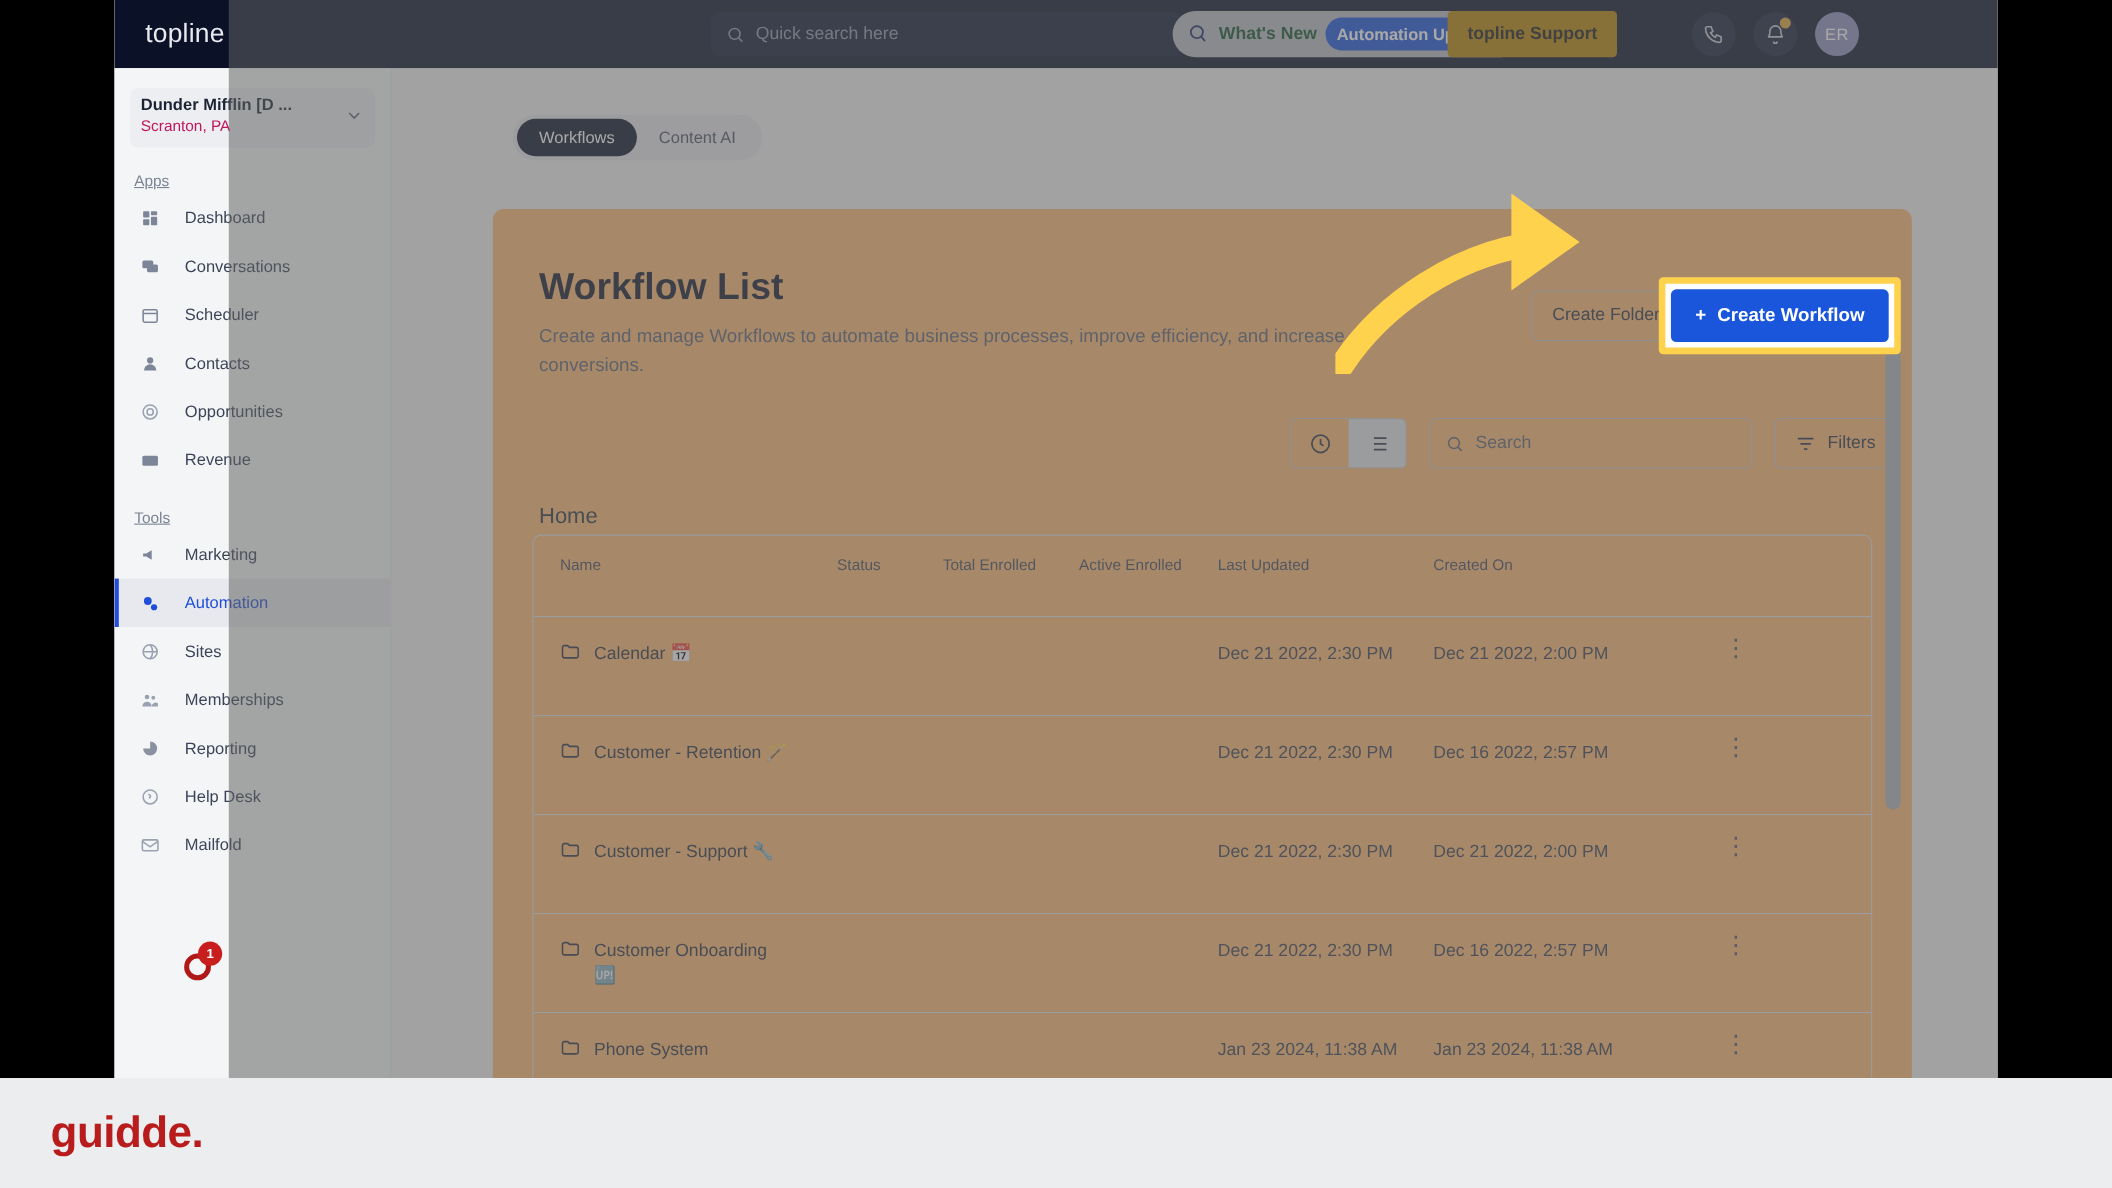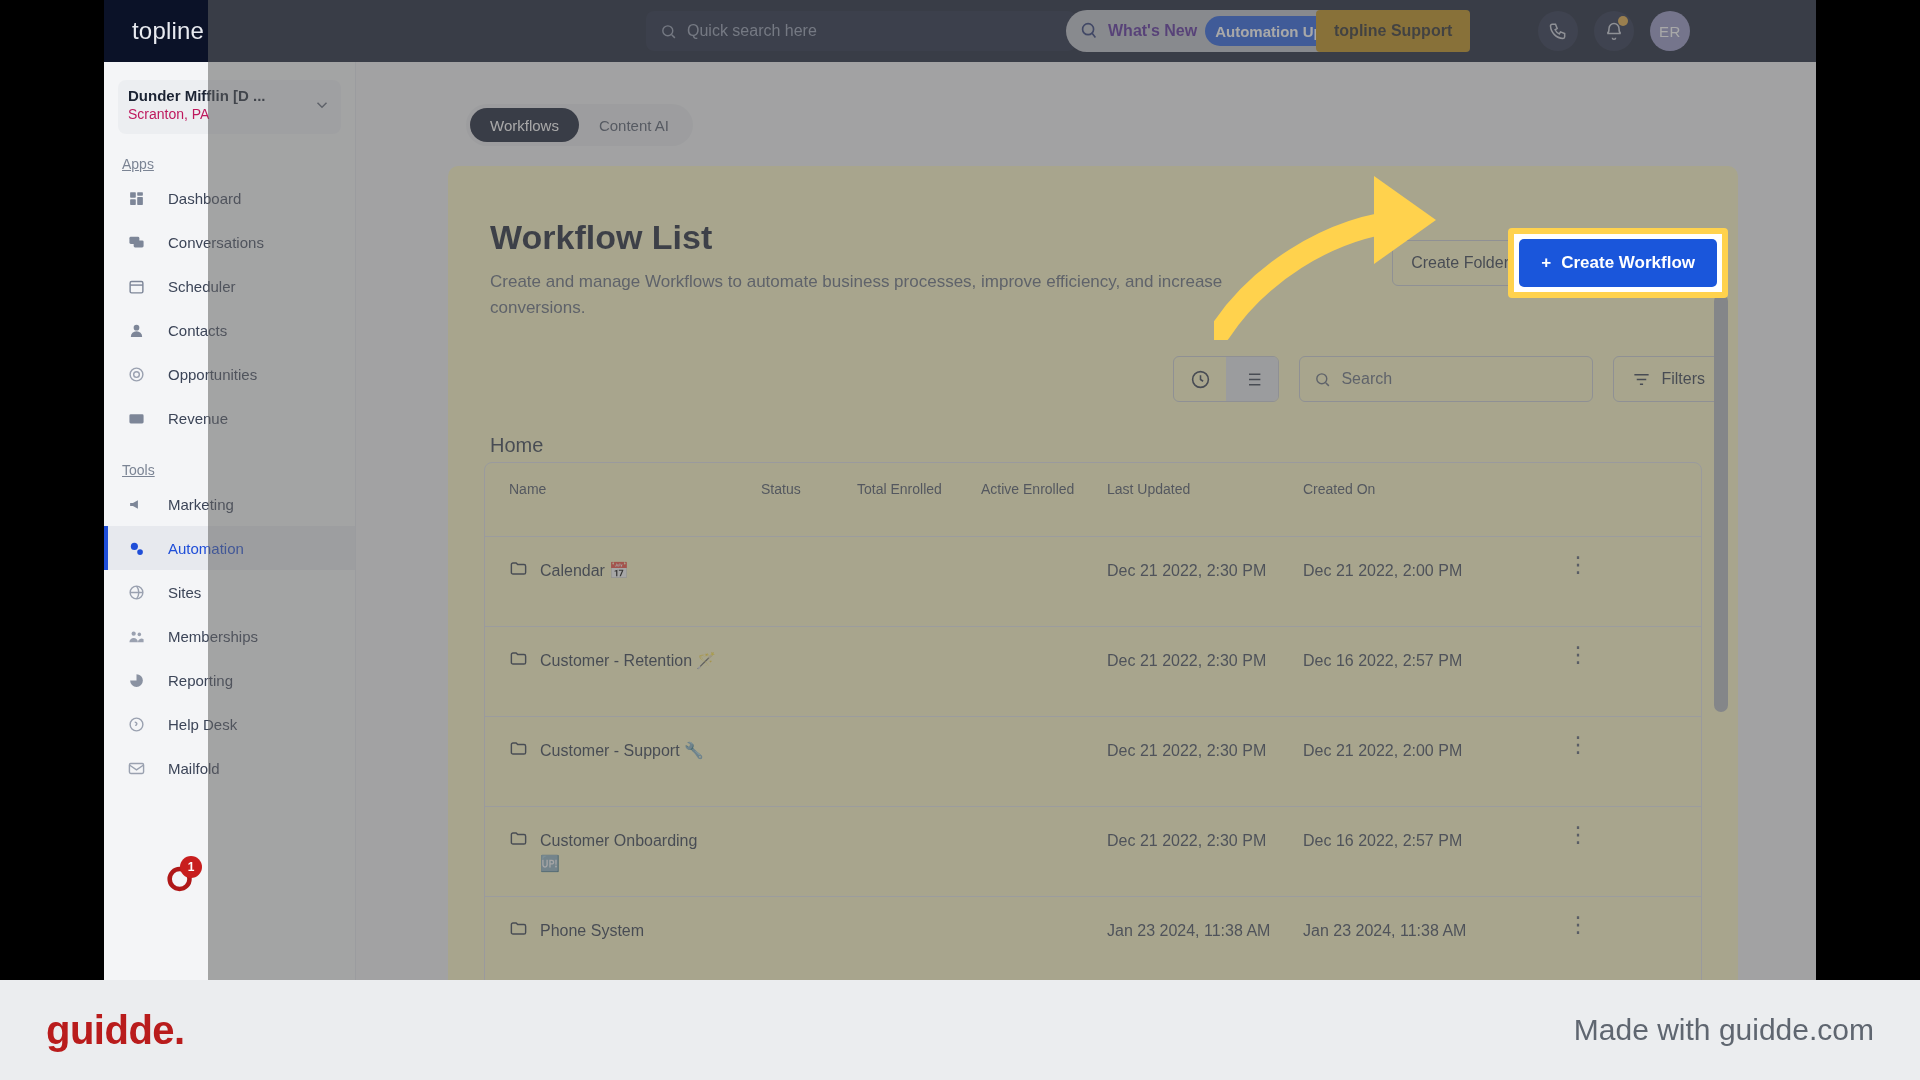--- a/index.html
+++ b/index.html
@@ -35,21 +35,21 @@
     position: absolute; left: 542px; top: 11px; width: 430px; height: 40px;
     background: #111a33; border-radius: 8px; display: flex; align-items: center;
     padding: 0 14px; gap: 10px;
   }
   #quicksearch .ph { color: #8e97ad; font-size: 16px; }
   #whatsnew {
     position: absolute; left: 962px; top: 10px; height: 42px;
     background: #b9bcc6; border-radius: 21px; display: flex; align-items: center;
     padding: 0 8px 0 12px; gap: 8px;
   }
-  #whatsnew .label { color: #4c1d95; font-size: 16px; font-weight: 700; }
+  #whatsnew .label { color: #14532d; font-size: 16px; font-weight: 700; }
   #autopill {
     height: 30px; background: #1a56db; border-radius: 15px; color: #fff;
     font-size: 15px; font-weight: 700; display: flex; align-items: center;
     padding: 0 14px 0 10px; gap: 4px; white-space: nowrap; overflow: hidden;
     max-width: 210px;
   }
   #supportbtn {
     position: absolute; left: 1212px; top: 10px; height: 42px;
     background: #b8860b; color: #1d1d1d; font-size: 16px; font-weight: 700;
     display: flex; align-items: center; padding: 0 18px; border-radius: 4px;
@@ -114,22 +114,22 @@
   #tabs {
     position: absolute; left: 110px; top: 42px; height: 42px;
     background: #e6e7ea; border-radius: 21px; display: flex; align-items: center;
     padding: 4px;
   }
   .tab { height: 34px; border-radius: 17px; display: flex; align-items: center;
          padding: 0 20px; font-size: 15px; color: #4a5264; }
   .tab.active { background: #0b1228; color: #fff; }
 
   #card {
-    position: absolute; left: 92px; top: 104px; width: 1290px; height: 830px;
-    background: #fef9c3; border-radius: 10px;
+    position: absolute; left: 92px; top: 128px; width: 1290px; height: 830px;
+    background: #fdba74; border-radius: 10px;
   }
   #title { margin: 52px 0 0 42px; font-size: 34px; color: #131a2a; font-weight: 700; }
   #subtitle {
     margin: 12px 0 0 42px; width: 760px; font-size: 17px; color: #5d6575; line-height: 1.5;
   }
   #create-folder-btn {
     position: absolute; right: 210px; top: 74px; height: 46px; border: 1px solid #c7cad2;
     border-radius: 6px; background: transparent; display: flex; align-items: center;
     padding: 0 18px; font-size: 16px; color: #2c3445; gap: 8px;
   }
@@ -585,15 +585,14 @@
     <div id="dim"></div>
 
     <svg id="arrow" width="260" height="180" viewBox="0 0 260 180" fill="none">
       <path d="M6 172 C 40 120, 110 66, 196 60" stroke="#ffd24d" stroke-width="22" stroke-linecap="round" fill="none"></path>
       <path d="M160 16 L 222 60 L 160 104 Z" fill="#ffd24d"></path>
     </svg>
   </div>
 
   <div id="footer">
     <div id="guidde-logo">guidde.</div>
-    <div id="madewith">Made with guidde.com</div>
   </div>
 </div>
 
 </body></html>

